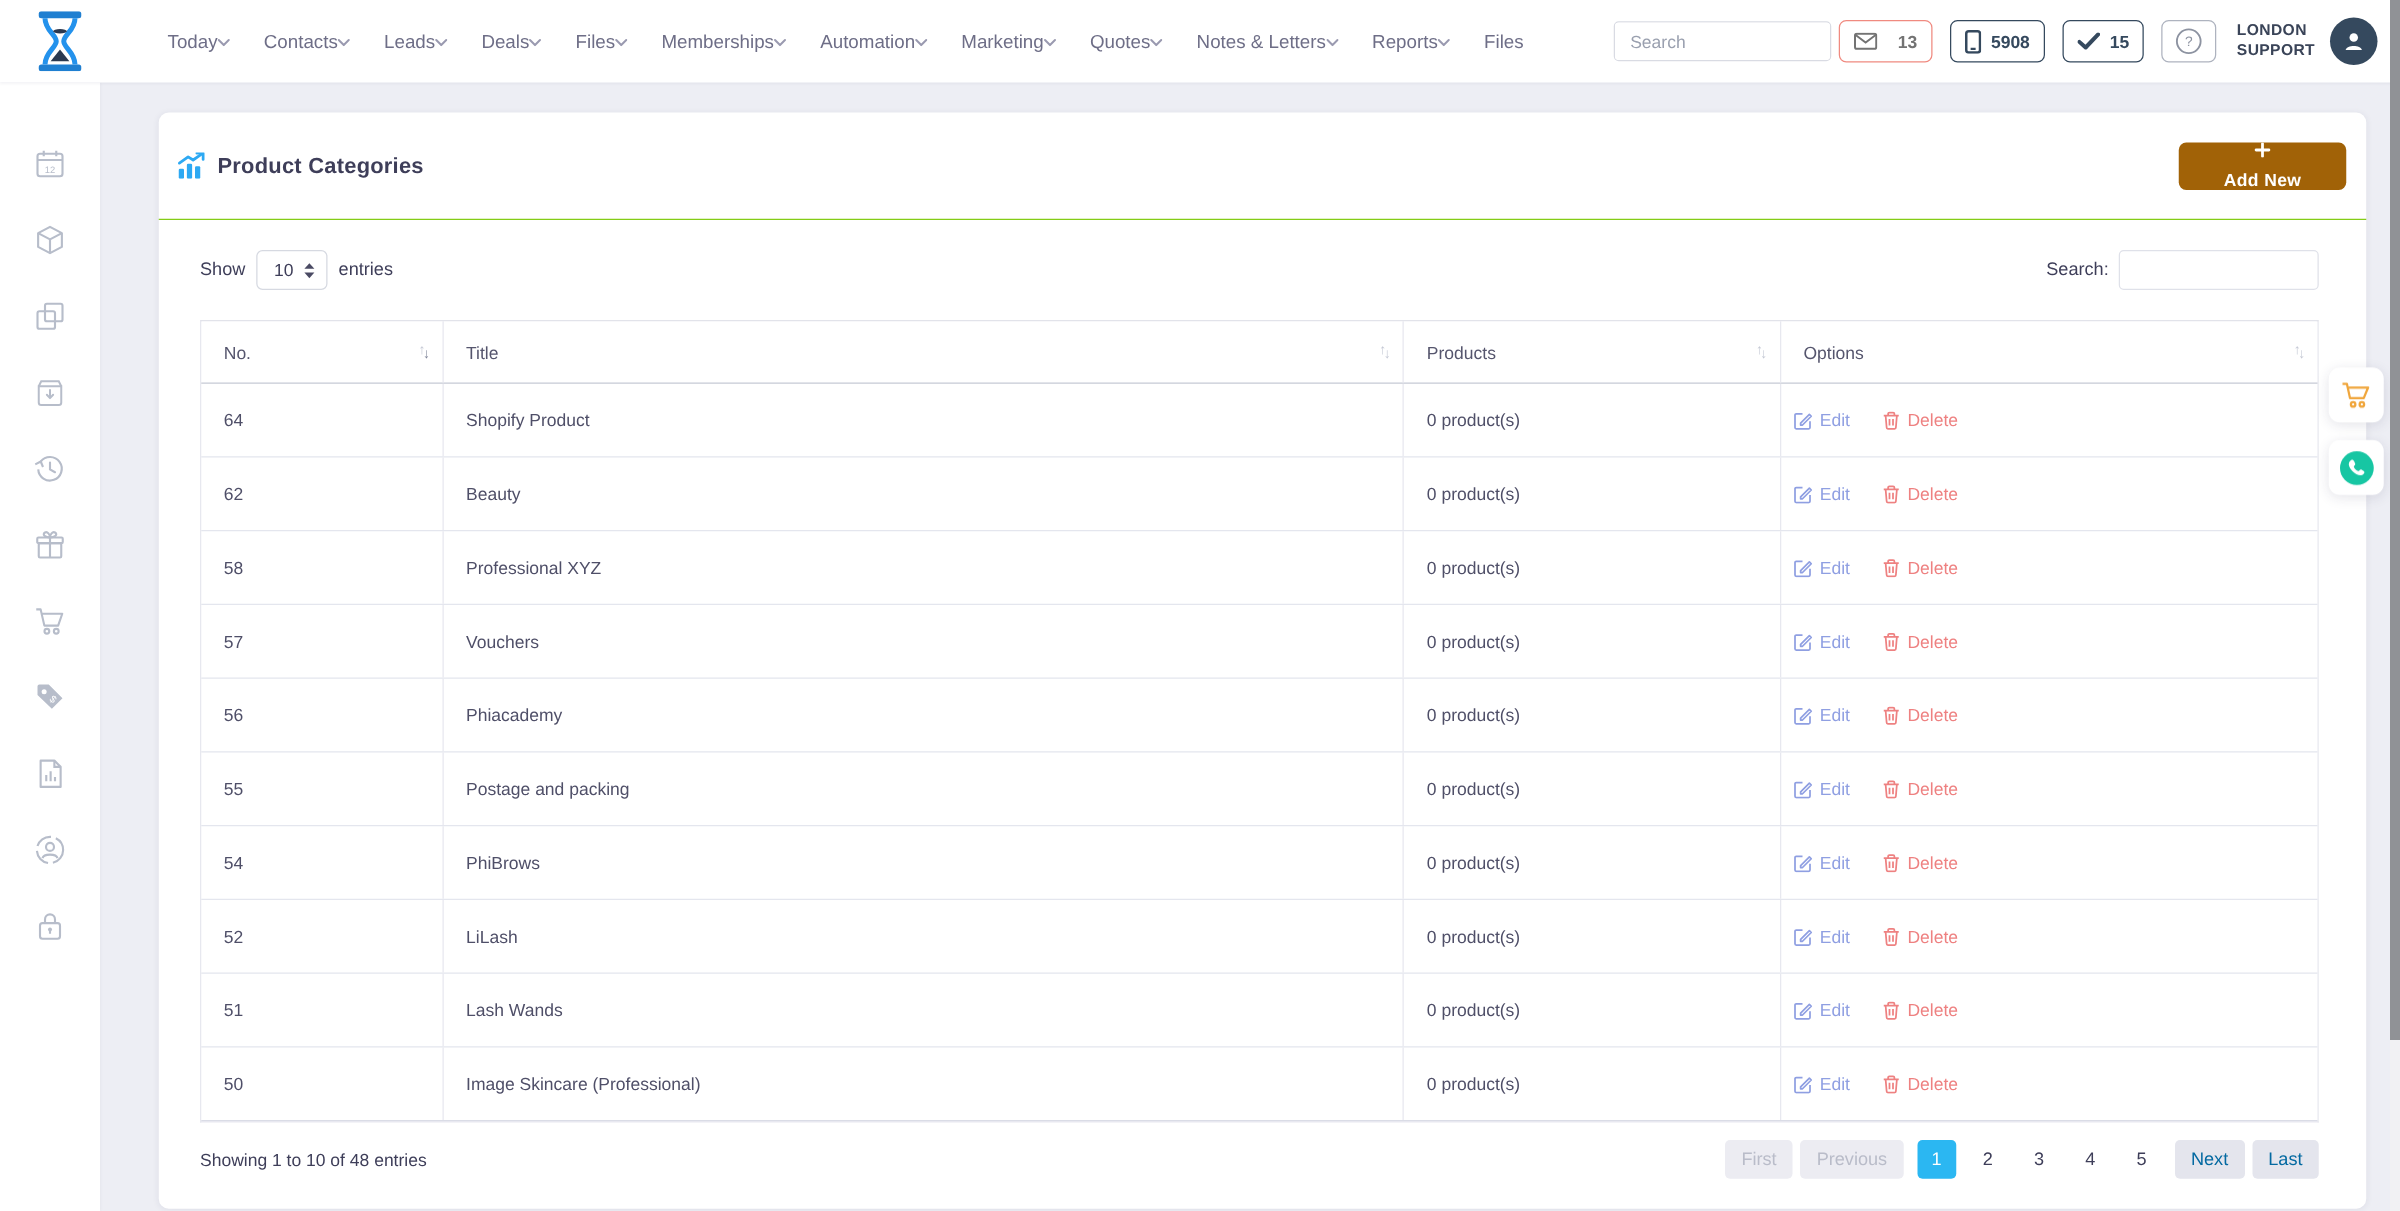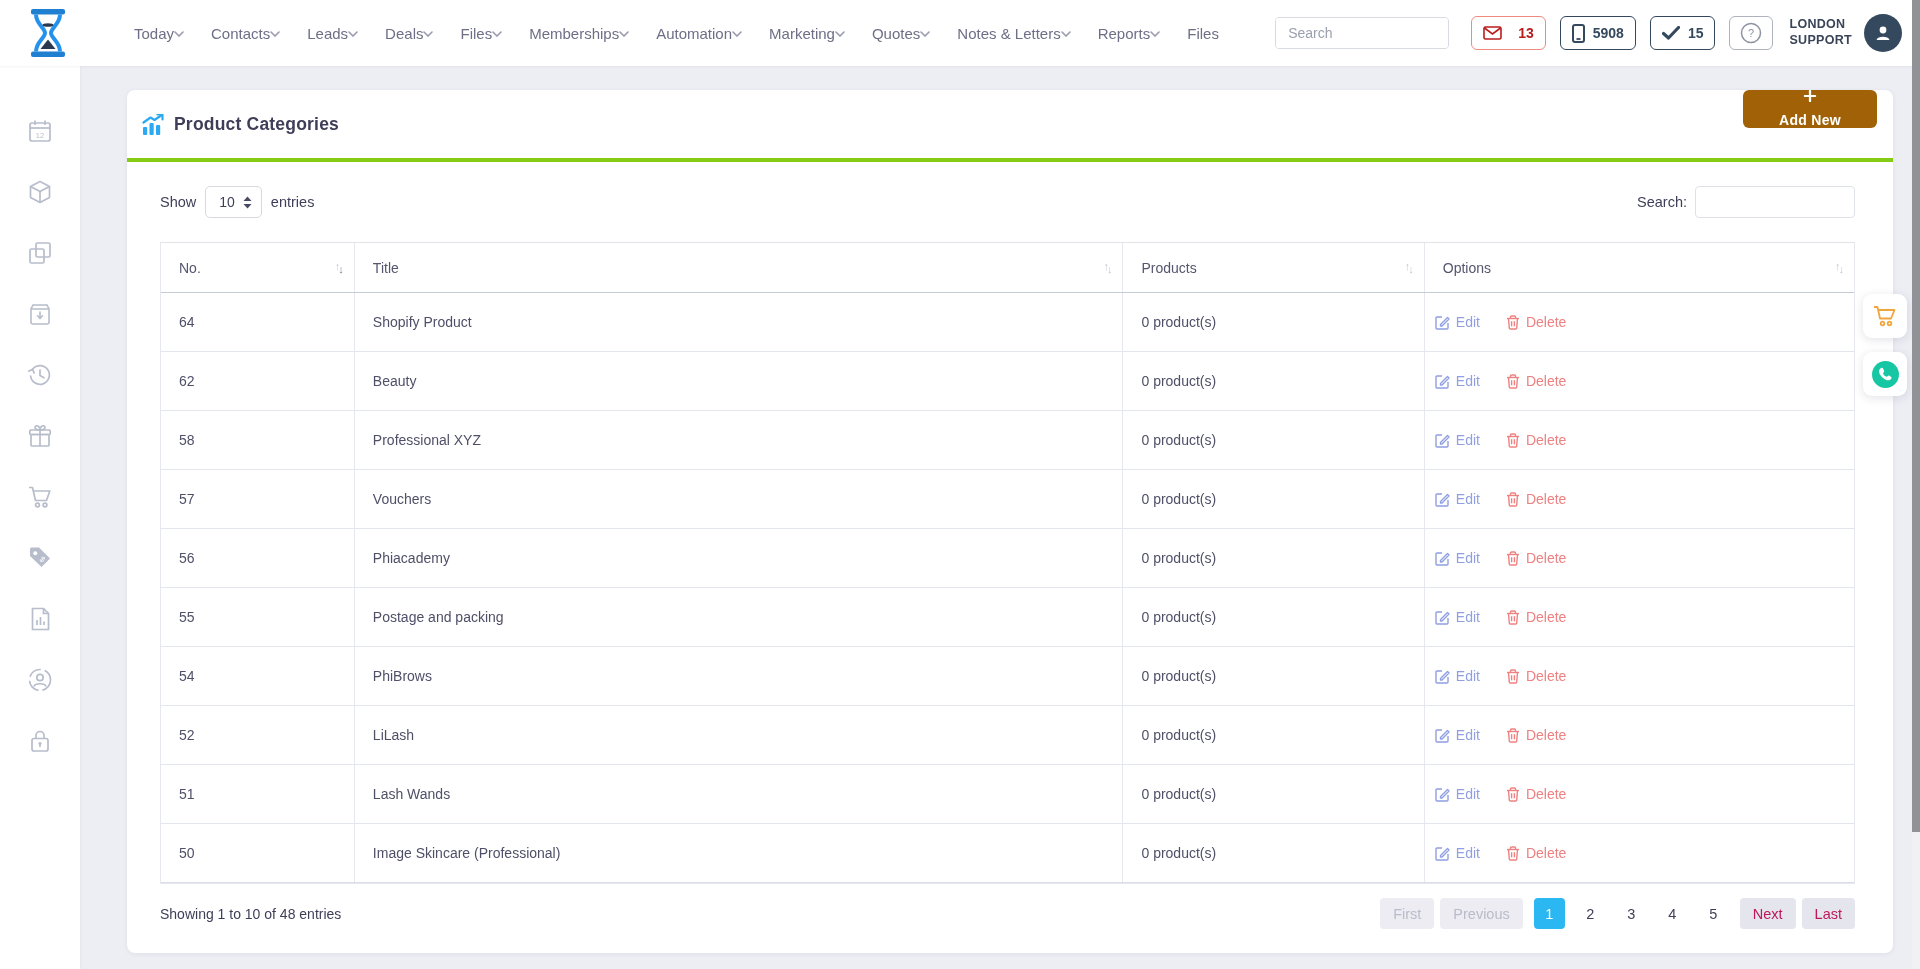--- a/index.html
+++ b/index.html
@@ -14,34 +14,34 @@
   .logo { width:40px; height:48px; flex:0 0 auto; }
   .nav { display:flex; align-items:center; gap:27px; margin-left:66px; }
   .nav-item { display:flex; align-items:center; gap:0; font-size:15px; color:#6e6e87; cursor:pointer; white-space:nowrap; }
   .nav-item .caret { color:#9a9ab0; margin-top:2px; }
 
   .search-group { margin-left:auto; display:flex; align-items:stretch; height:32px; border:1px solid #d9dbe3; border-radius:4px; overflow:hidden; background:#fff; }
   .search-group input { border:none; width:172px; padding:0 12px; font-size:14px; color:#6d28d9; }
   .search-group input::placeholder { color:#9aa0af; }
 
   .badge { display:flex; align-items:center; gap:8px; height:34px; padding:0 11px; border:1.5px solid #35495e; border-radius:6px; font-size:14px; font-weight:700; color:#35495e; margin-left:14px; cursor:pointer; background:#fff; }
-  .badge.mail { border-color:#f08a80; color:#b91c1c; margin-left:22px;gap:16px; }
+  .badge.mail { border-color:#f08a80; color:#737373; margin-left:6px;gap:16px; }
   .badge.help { padding:0 10px; border-color:#aeb3bf; color:#8d93a1; font-weight:400; }
   .user-name { margin-left:16px; text-align:left; font-size:12.5px; font-weight:700; color:#3a4458; line-height:1.25; letter-spacing:.3px; cursor:pointer; }
   .avatar { width:38px; height:38px; border-radius:50%; background:#35495e; margin-left:12px; display:flex; align-items:center; justify-content:center; cursor:pointer; flex:0 0 auto; }
 
   
   .layout { display:flex; height:903px; }
   .sidebar { width:80px; background:#fff; display:flex; flex-direction:column; align-items:center; padding-top:52px; gap:35px; box-shadow:1px 0 2px rgba(40,40,80,.04); }
   .side-icon { color:#b7bdca; cursor:pointer; height:26px; }
   .main { flex:1; position:relative; }
 
   
   .card { background:#fff; border-radius:8px; margin:24px 27px 0 47px; box-shadow:0 1px 5px rgba(40,40,80,.07); padding-bottom:24px; }
-  .card-header { height:72px; display:flex; padding:0 16px 0 14px; border-bottom:4px solid #84cc16; }
+  .card-header { height:86px; display:flex; align-items:center; padding:0 16px 0 14px; border-bottom:1px solid #84cc16; }
   .page-title { display:flex; align-items:center; gap:9px; font-size:17.5px; font-weight:700; color:#3e3e59; letter-spacing:.2px; }
   .btn-add { margin-left:auto; background:#a16207; color:#fff; font-size:14px; font-weight:700; border-radius:6px; height:38px; padding:0 36px; display:flex; align-items:center; gap:10px; letter-spacing:.3px;flex-direction:column; }
 
   .controls { display:flex; align-items:center; margin:24px 38px 24px 33px; height:32px; }
   .ctl-left { display:flex; align-items:center; gap:9px; font-size:14.5px; color:#3e3e59; }
   .length-select { display:flex; align-items:center; gap:8px; border:1px solid #d6d9e1; border-radius:5px; height:32px; padding:0 9px 0 13px; font-size:14px; color:#3e3e59; cursor:pointer; background:#fff; }
   .stepper { display:flex; flex-direction:column; gap:1px; color:#4a4a63; }
   .ctl-right { margin-left:auto; display:flex; align-items:center; gap:8px; font-size:14.5px; color:#3e3e59; }
   .tbl-search { width:160px; height:32px; border:1px solid #dfe1e9; border-radius:4px; padding:0 8px; font-size:14px; }
 
@@ -60,21 +60,21 @@
   .opt-cell { gap:26px; padding-left:10px; }
   .lnk { display:flex; align-items:center; gap:6px; font-size:14px; cursor:pointer; text-decoration:none; }
   .lnk.edit { color:#8f9fe2; }
   .lnk.delete { color:#ee8181; }
 
   
   .tbl-footer { display:flex; align-items:center; margin:14px 38px 0 33px; }
   .info { font-size:14px; color:#3e3e59; }
   .pagination { margin-left:auto; display:flex; align-items:center; gap:6px; }
   .pg-btn { height:31px; padding:0 13px; border-radius:4px; font-size:14.5px; background:#ececf2; color:#b9bcc9; }
-  .pg-btn.enabled { background:#e4e5ed; color:#be185d; }
+  .pg-btn.enabled { background:#e4e5ed; color:#0369a1; }
   .pg-num { height:31px; min-width:31px; padding:0 6px; border-radius:4px; font-size:14.5px; color:#3e3e59; background:transparent; margin:0 5px; }
   .pg-num.active { background:#2bb7f2; color:#fff; margin:0 5px; }
 
   
   .float-btn { position:fixed; right:13px; width:44px; height:44px; background:#fff; border-radius:9px; box-shadow:0 2px 10px rgba(40,40,80,.13); display:flex; align-items:center; justify-content:center; cursor:pointer; z-index:8; }
   .float-cart { top:294px; color:#f0a63c; }
   .float-phone { top:352px; }
   .phone-circle { width:27px; height:27px; border-radius:50%; background:#17c6a3; display:flex; align-items:center; justify-content:center; color:#fff; }
   .scrollbar { position:fixed; top:0; right:0; width:8px; height:100%; background:#f1f1f3; z-index:20; }
   .scroll-thumb { position:absolute; top:0; left:0; width:100%; height:832px; background:#909296; }

